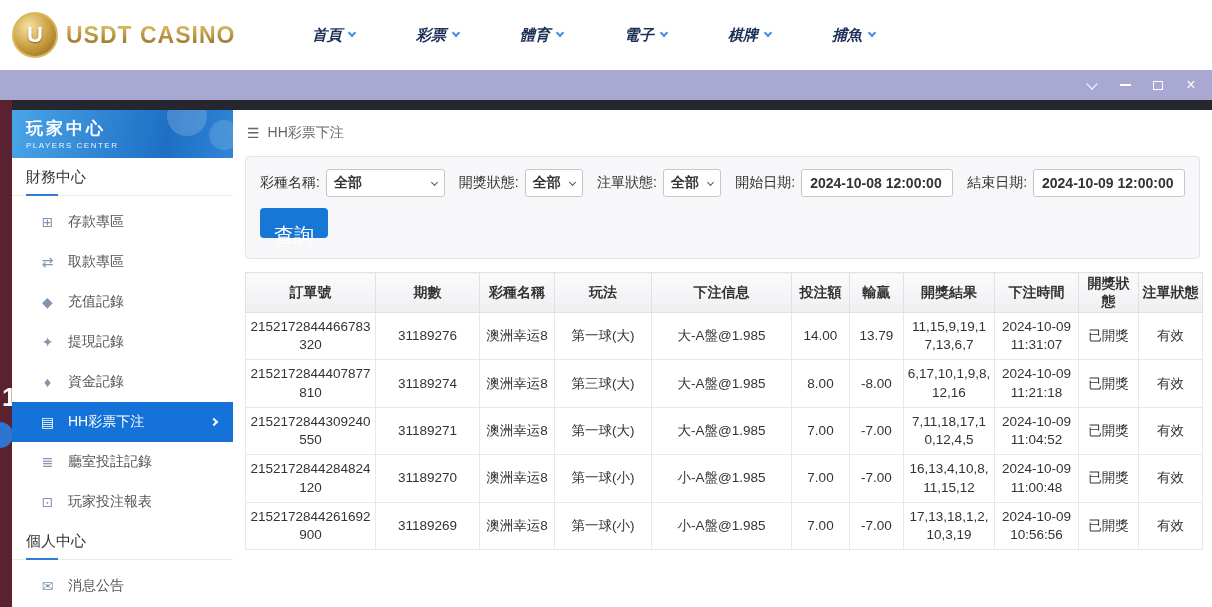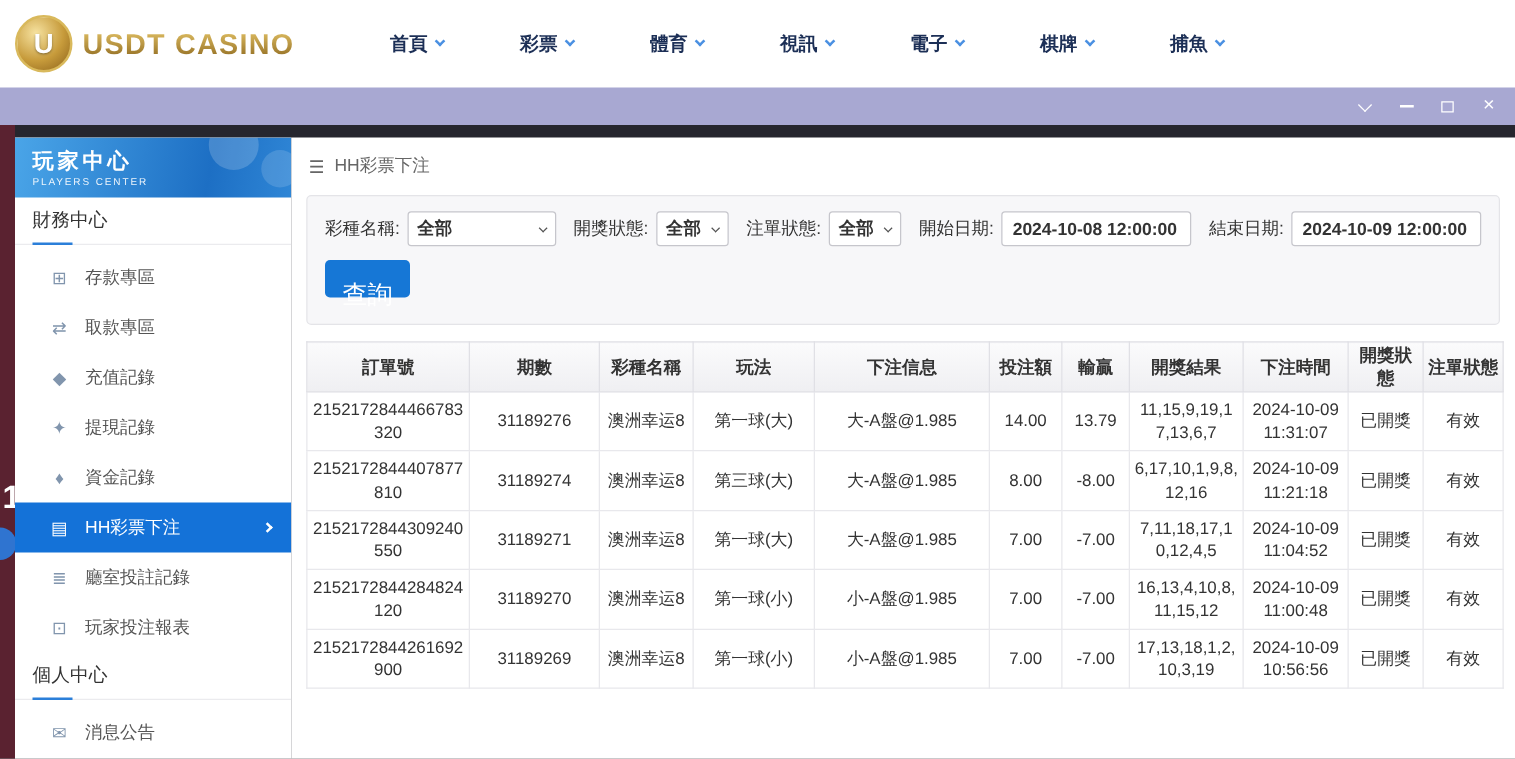--- a/index.html
+++ b/index.html
@@ -8,21 +8,21 @@
 
   
   .site-header { height:70px; display:flex; align-items:center; background:#fff; }
   .logo { display:flex; align-items:center; gap:8px; margin-left:12px; }
   .logo-circle { width:46px; height:46px; border-radius:50%;
     background:radial-gradient(circle at 35% 30%, #f6e2a0, #c79b3b 55%, #8a601a);
     border:2px solid #d9b95c; color:#fff; display:flex; align-items:center; justify-content:center;
     font-size:22px; font-weight:bold; text-shadow:0 1px 2px rgba(0,0,0,.4); }
   .logo-text { font-size:23px; font-weight:bold; letter-spacing:1px; color:#a9822f;
     background:linear-gradient(180deg,#e8c76a,#8a651c); -webkit-background-clip:text; -webkit-text-fill-color:transparent; }
-  .nav { display:flex; margin-left:46px; }
+  .nav { display:flex; margin-left:46px;font-style:italic; }
   .nav-item { width:104px; height:70px; display:flex; align-items:center; justify-content:center; gap:7px; cursor:pointer; }
   .nav-label { font-size:15px; font-weight:bold; color:#1c2f56; }
 
   .chev { display:inline-block; width:7px; height:7px; border-right:2px solid currentColor; border-bottom:2px solid currentColor; }
   .chev-down { transform:rotate(45deg); margin-top:-4px; }
   .chev-right { transform:rotate(-45deg); }
   .nav-caret { color:#4a90e2; width:6px; height:6px; }
 
   
   .titlebar { height:30px; background:#a8a8d2; display:flex; align-items:center; justify-content:flex-end; padding-right:8px; }
@@ -101,24 +101,20 @@
   <div class="nav-item">
     <span class="nav-label">彩票</span>
     <span class="chev chev-down nav-caret"></span>
   </div>
 
   <div class="nav-item">
     <span class="nav-label">體育</span>
     <span class="chev chev-down nav-caret"></span>
   </div>
 
-  <div class="nav-item">
-    <span class="nav-label">視訊</span>
-    <span class="chev chev-down nav-caret"></span>
-  </div>
 
   <div class="nav-item">
     <span class="nav-label">電子</span>
     <span class="chev chev-down nav-caret"></span>
   </div>
 
   <div class="nav-item">
     <span class="nav-label">棋牌</span>
     <span class="chev chev-down nav-caret"></span>
   </div>

